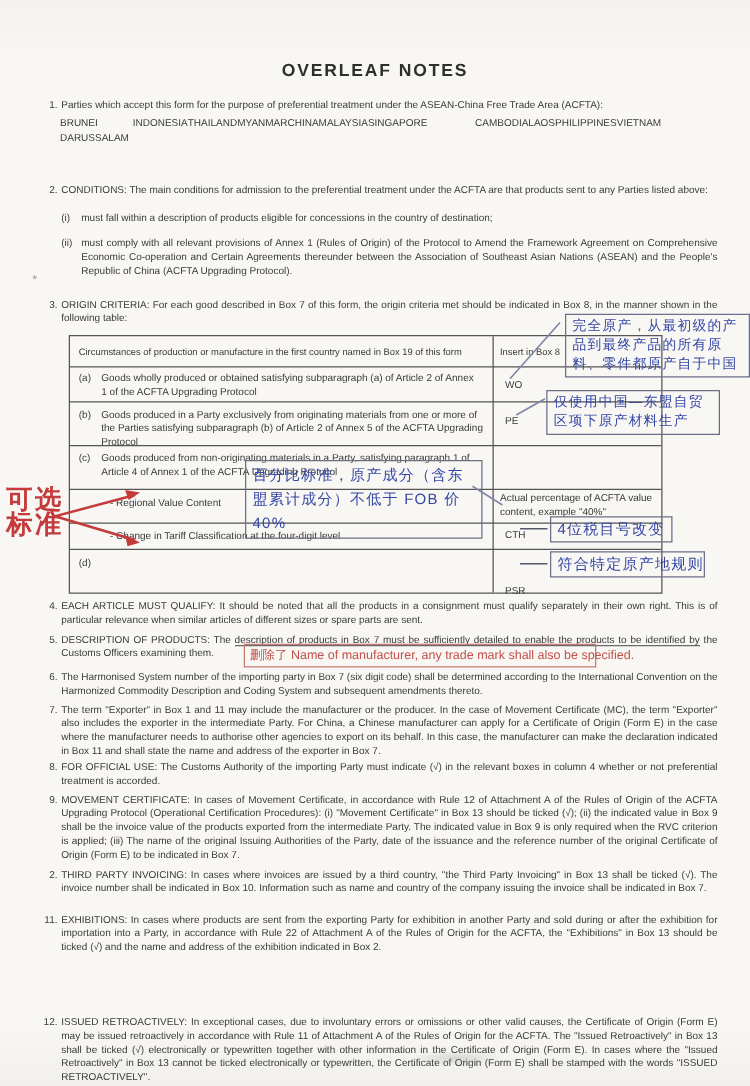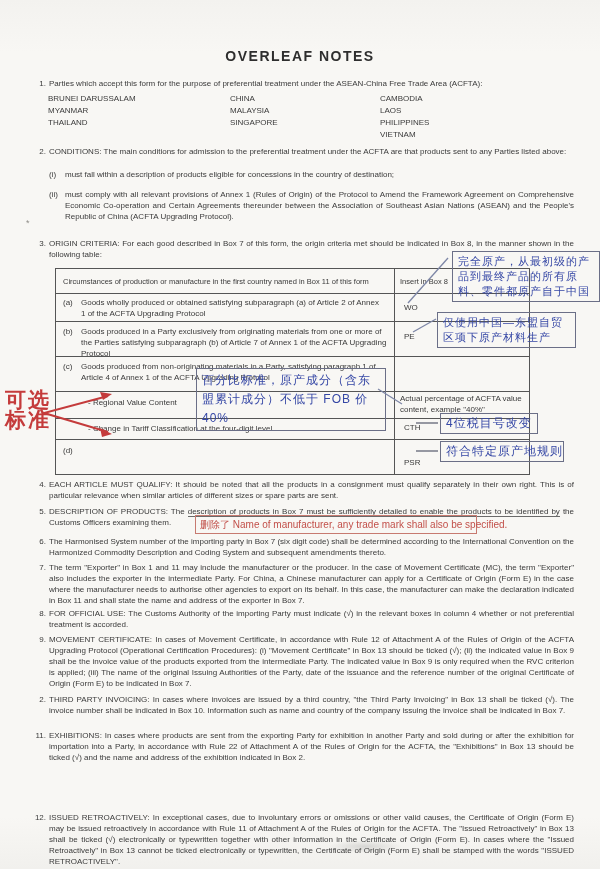--- a/index.html
+++ b/index.html
@@ -9,21 +9,21 @@
         color:#3a3a3a; overflow:hidden;}
   .title{position:absolute; top:48px; left:0; width:100%; text-align:center;
          font-size:14px; font-weight:bold; letter-spacing:1.5px; color:#2e2e2e;}
   .note{position:absolute; left:32px; width:542px; display:flex; align-items:flex-start;}
   .note .num{flex:0 0 14px; font-size:8px; line-height:11px; text-align:right; padding-right:3px;}
   .note .ntext{flex:1; font-size:8px; line-height:11px; text-align:justify;}
   .subitem{display:flex; margin-top:9px;}
   .subitem .slabel{flex:0 0 16px; font-size:8px; line-height:11px;}
   .subitem .stext{flex:1; font-size:8px; line-height:11px; text-align:justify;}
   .countries{position:absolute; left:48px; top:93px; width:500px; display:flex;}
-  .ccol{display:flex; flex-direction:column;}
+  .ccol{display:flex; flex-direction:row;}
   .ccol div{font-size:8px; line-height:12px;}
   .ccol.c1{width:182px;} .ccol.c2{width:160px;} .ccol.c3{width:150px;}
   
   .otable{position:absolute; left:55px; top:268px; width:473px; height:205px;
           border:1px solid #555;}
   .hline{position:absolute; left:0; width:100%; height:0; border-top:1px solid #555;}
   .vline{position:absolute; top:0; height:100%; width:0; border-left:1px solid #555;}
   .cell{position:absolute; font-size:8px; line-height:11px; color:#3a3a3a;}
   .code{position:absolute; font-size:8px; color:#3a3a3a;}
   .hdr{font-size:7.5px; white-space:nowrap;}
@@ -47,22 +47,23 @@
 
   <div class="title">OVERLEAF NOTES</div>
 
   <div class="note" style="top:78px">
     <span class="num">1.</span>
     <div class="ntext">Parties which accept this form for the purpose of preferential treatment under the ASEAN-China Free Trade Area (ACFTA):</div>
   </div>
   <div class="countries">
     <div class="ccol c1">
       <div>BRUNEI DARUSSALAM</div>
+      <div>INDONESIA</div>
+      <div>THAILAND</div>
       <div>MYANMAR</div>
-      <div>THAILAND</div>
     </div>
     <div class="ccol c3">
       <div>CHINA</div>
       <div>MALAYSIA</div>
       <div>SINGAPORE</div>
     </div>
     <div class="ccol c2">
       <div>CAMBODIA</div>
       <div>LAOS</div>
       <div>PHILIPPINES</div>
@@ -92,42 +93,42 @@
 
   <div class="otable">
     <div class="hline" style="top:24px"></div>
     <div class="hline" style="top:52px"></div>
     <div class="hline" style="top:87px"></div>
     <div class="hline" style="top:122px"></div>
     <div class="hline" style="top:149px"></div>
     <div class="hline" style="top:170px"></div>
     <div class="vline" style="left:338px"></div>
 
-    <div class="cell hdr" style="left:7px; top:7px;">Circumstances of production or  manufacture in the first country named in Box 11 of this form</div>
+    <div class="cell hdr" style="left:7px; top:7px;">Circumstances of production or  manufacture in the first country named in Box 19 of this form</div>
     <div class="cell" style="left:344px; top:7px; font-size:7.5px;">Insert in Box 8</div>
 
     <div class="cell" style="left:7px; top:28px;">(a)</div>
     <div class="cell" style="left:25px; top:28px; width:300px;">Goods wholly produced or obtained satisfying subparagraph (a) of Article 2 of Annex 1 of the ACFTA Upgrading Protocol</div>
     <div class="code" style="left:348px; top:34px;">WO</div>
 
     <div class="cell" style="left:7px; top:57px;">(b)</div>
-    <div class="cell" style="left:25px; top:57px; width:308px;">Goods produced in a Party exclusively from originating materials from one or more of the Parties satisfying subparagraph (b) of Article 7 of Annex 1 of the ACFTA Upgrading Protocol</div>
+    <div class="cell" style="left:25px; top:57px; width:308px;">Goods produced in a Party exclusively from originating materials from one or more of the Parties satisfying subparagraph (b) of Article 2 of Annex 5 of the ACFTA Upgrading Protocol</div>
     <div class="code" style="left:348px; top:63px;">PE</div>
 
     <div class="cell" style="left:7px; top:92px;">(c)</div>
     <div class="cell" style="left:25px; top:92px; width:300px;">Goods produced from non-originating materials in a Party, satisfying paragraph 1 of Article 4 of Annex 1 of the ACFTA Upgrading Protocol</div>
 
     <div class="cell" style="left:32px; top:128px;">- Regional Value Content</div>
     <div class="cell" style="left:344px; top:124px; width:140px;">Actual percentage of ACFTA value content, example "40%"</div>
 
     <div class="cell" style="left:32px; top:154px;">- Change in Tariff Classification at the four-digit level</div>
     <div class="code" style="left:348px; top:154px;">CTH</div>
 
     <div class="cell" style="left:7px; top:176px;">(d)</div>
-    <div class="code" style="left:348px; top:189px;text-align:center;">PSR</div>
+    <div class="code" style="left:348px; top:199px;text-align:center;">PSR</div>
   </div>
 
   <div class="note" style="top:479px">
     <span class="num">4.</span>
     <div class="ntext">EACH ARTICLE MUST QUALIFY: It should be noted that all the products in a consignment must qualify separately in their own right. This is of particular relevance when similar articles of different sizes or spare parts are sent.</div>
   </div>
 
   <div class="note" style="top:506px">
     <span class="num">5.</span>
     <div class="ntext"><span>DESCRIPTION OF PRODUCTS: The </span><span class="uline">description of products in Box 7 must be sufficiently detailed to enable the products to be identified by</span><span> the Customs Officers examining them.</span></div>

